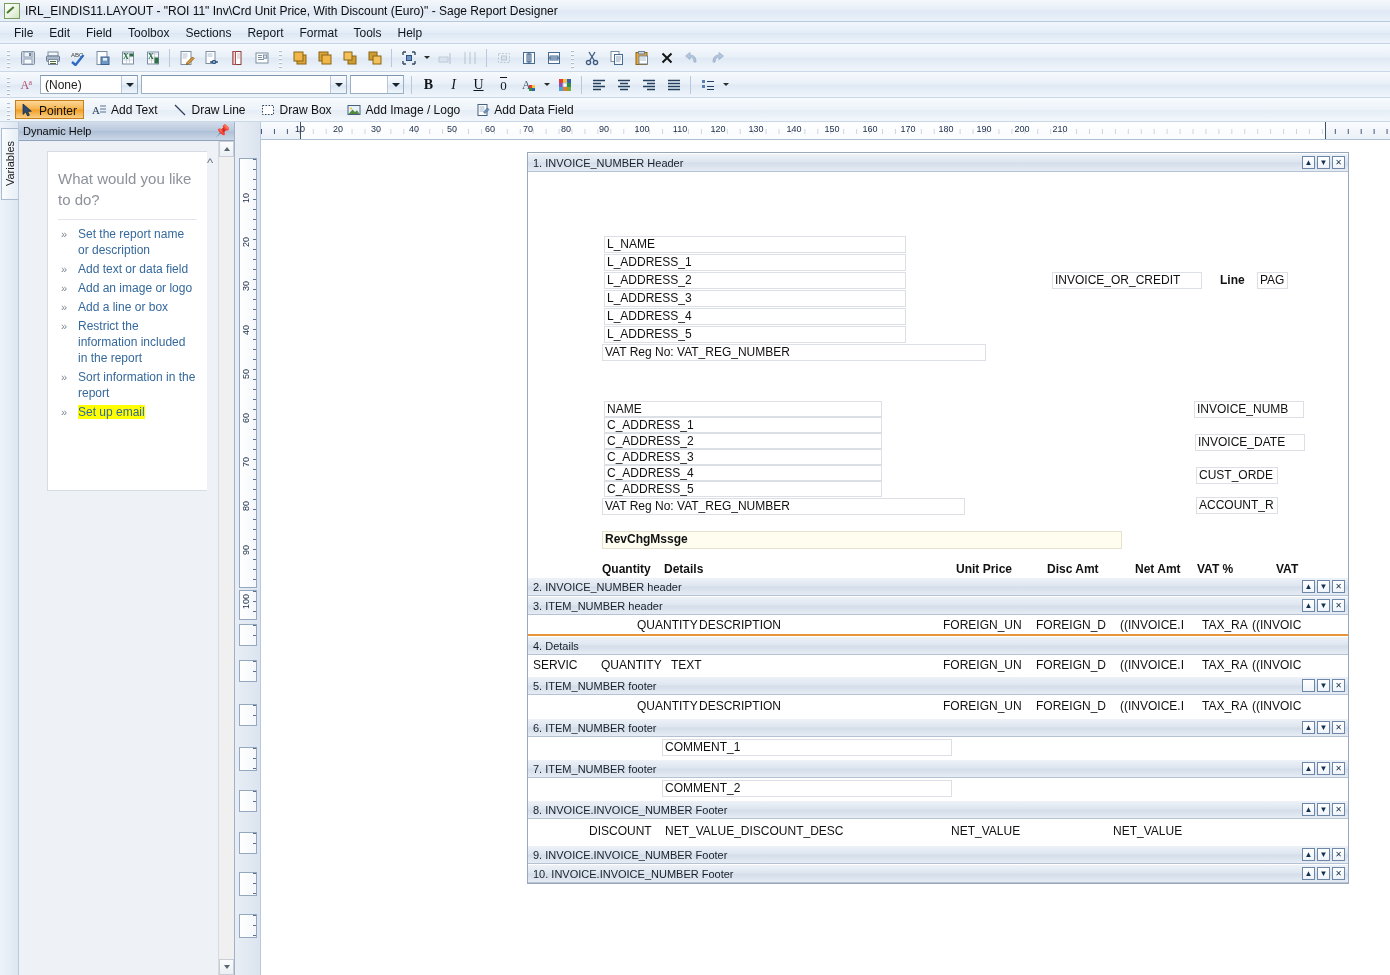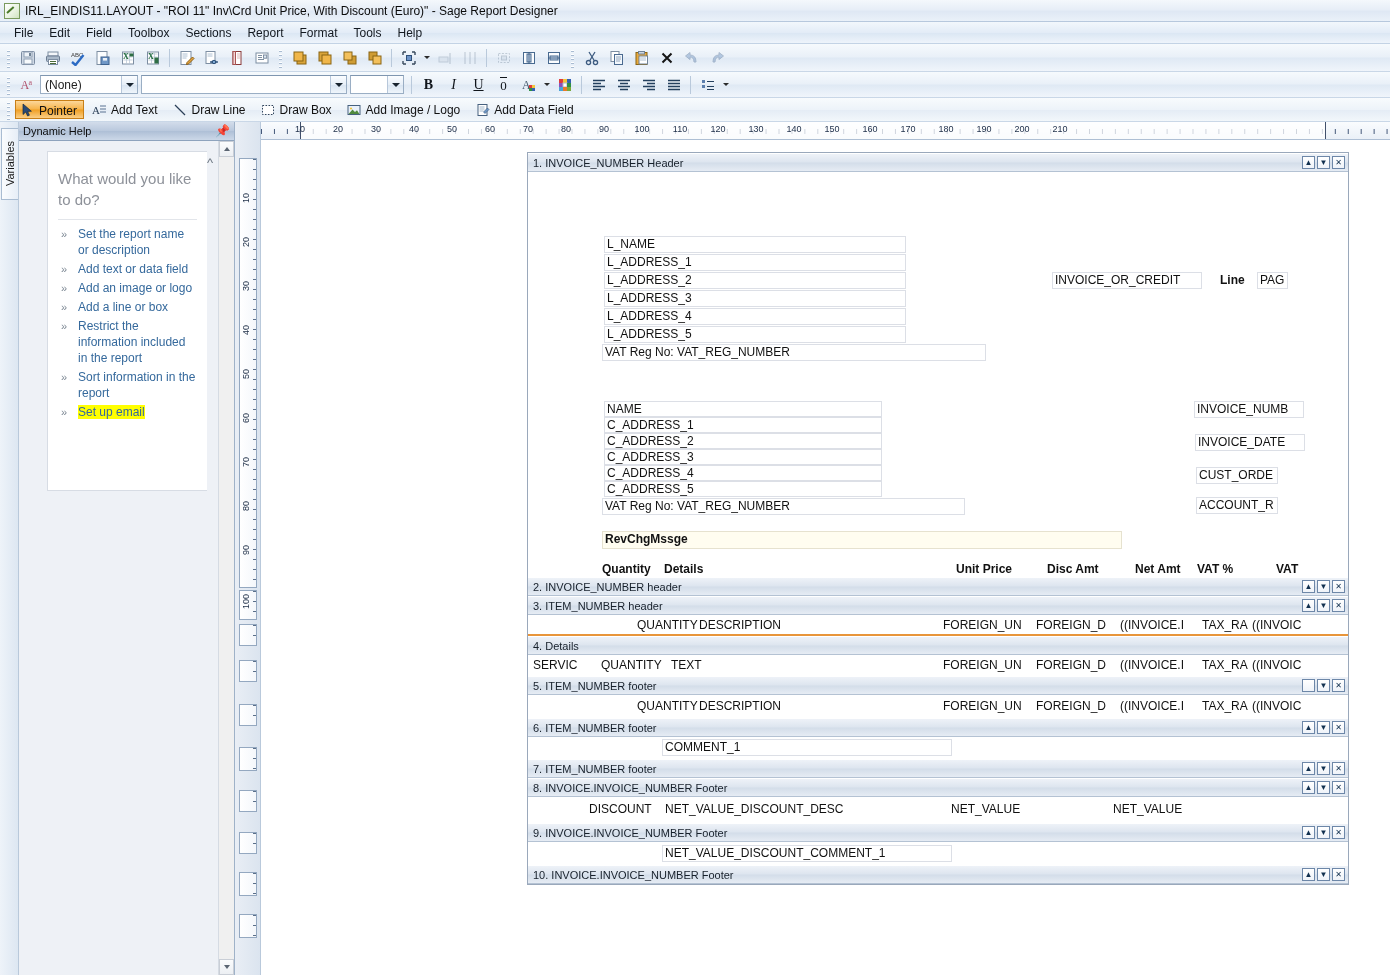--- a/index.html
+++ b/index.html
@@ -932,20 +932,23 @@
         </div>
 
         <div class="band-hdr">
           <span class="bnum">7.</span>&nbsp;<span>ITEM_NUMBER footer</span>
           <span class="band-ctrls">
             <span class="bsq">▲</span>
             <span class="bsq">▼</span>
             <span class="bsq">✕</span>
           </span>
         </div>
+        <div class="band-body" style="height:22px">
+          <div class="fld" style="left:134px; top:2px; width:290px; height:17px">COMMENT_2</div>
+        </div>
 
         <div class="band-hdr">
           <span class="bnum">8.</span>&nbsp;<span>INVOICE.INVOICE_NUMBER Footer</span>
           <span class="band-ctrls">
             <span class="bsq">▲</span>
             <span class="bsq">▼</span>
             <span class="bsq">✕</span>
           </span>
         </div>
         <div class="band-body" style="height:26px">
@@ -956,23 +959,20 @@
         </div>
 
         <div class="band-hdr">
           <span class="bnum">9.</span>&nbsp;<span>INVOICE.INVOICE_NUMBER Footer</span>
           <span class="band-ctrls">
             <span class="bsq">▲</span>
             <span class="bsq">▼</span>
             <span class="bsq">✕</span>
           </span>
         </div>
-        <div class="band-body" style="height:23px">
-          <div class="fld" style="left:134px; top:3px; width:290px; height:17px">NET_VALUE_DISCOUNT_COMMENT_1</div>
-        </div>
 
         <div class="band-hdr">
           <span class="bnum">10.</span>&nbsp;<span>INVOICE.INVOICE_NUMBER Footer</span>
           <span class="band-ctrls">
             <span class="bsq">▲</span>
             <span class="bsq">▼</span>
             <span class="bsq">✕</span>
           </span>
         </div>
 

